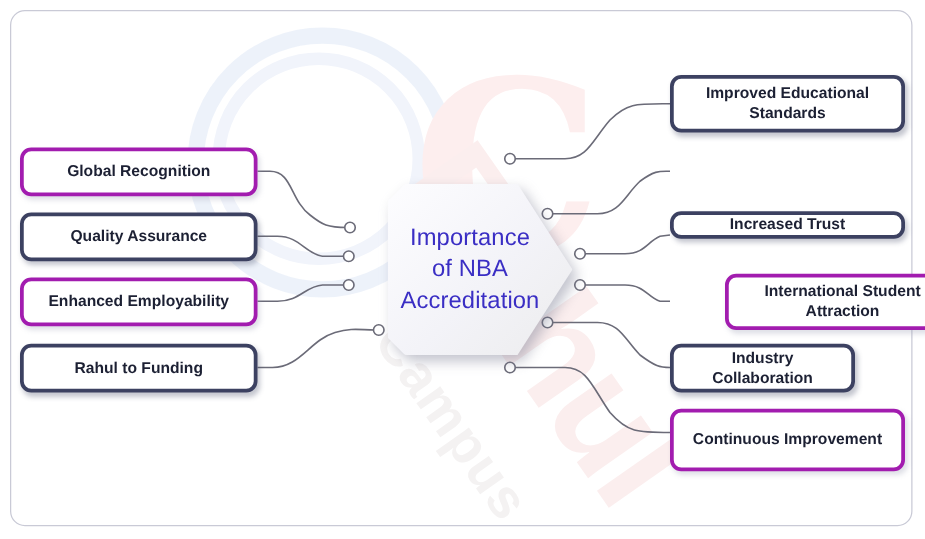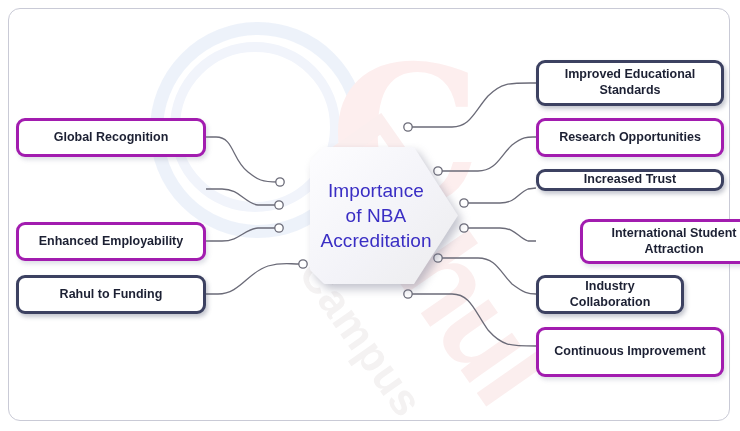--- a/index.html
+++ b/index.html
@@ -169,25 +169,25 @@
       <path class="link-path" d="M442,258 L478,258 C496,258 500,272 512,284 C524,293 528,294 536,294"></path>
       <circle class="link-dot" cx="438" cy="258" r="4.2"></circle>
     </g>
     <g>
       <path class="link-path" d="M412,294 L452,294 C470,294 474,310 488,330 C502,346 510,346 536,346"></path>
       <circle class="link-dot" cx="408" cy="294" r="4.2"></circle>
     </g>
   </svg>
 
   <div class="node light" style="left:16px;top:118px;width:190px;height:39px;">Global Recognition</div>
+  <div class="node dark" style="left:16px;top:170px;width:190px;height:39px;">Quality Assurance</div>
   <div class="node light" style="left:16px;top:222px;width:190px;height:39px;">Enhanced Employability</div>
   <div class="node dark" style="left:16px;top:275px;width:190px;height:39px;">Rahul to Funding</div>
 
   <div class="node dark" style="left:536px;top:60px;width:188px;height:46px;">Improved Educational Standards</div>
-  <div class="node light" style="left:536px;top:118px;width:188px;height:39px;">Research Opportunities</div>
   <div class="node dark" style="left:536px;top:169px;width:188px;height:22px;">Increased Trust</div>
   <div class="node light" style="left:536px;top:219px;width:188px;height:45px;margin-left:44px;">International Student Attraction</div>
   <div class="node dark" style="left:536px;top:275px;width:148px;height:39px;">Industry Collaboration</div>
   <div class="node light" style="left:536px;top:327px;width:188px;height:50px;">Continuous Improvement</div>
 
   <div id="hub-wrap">
     <div id="hub">
       <div id="hub-label">Importance<br>of NBA<br>Accreditation</div>
     </div>
   </div>

